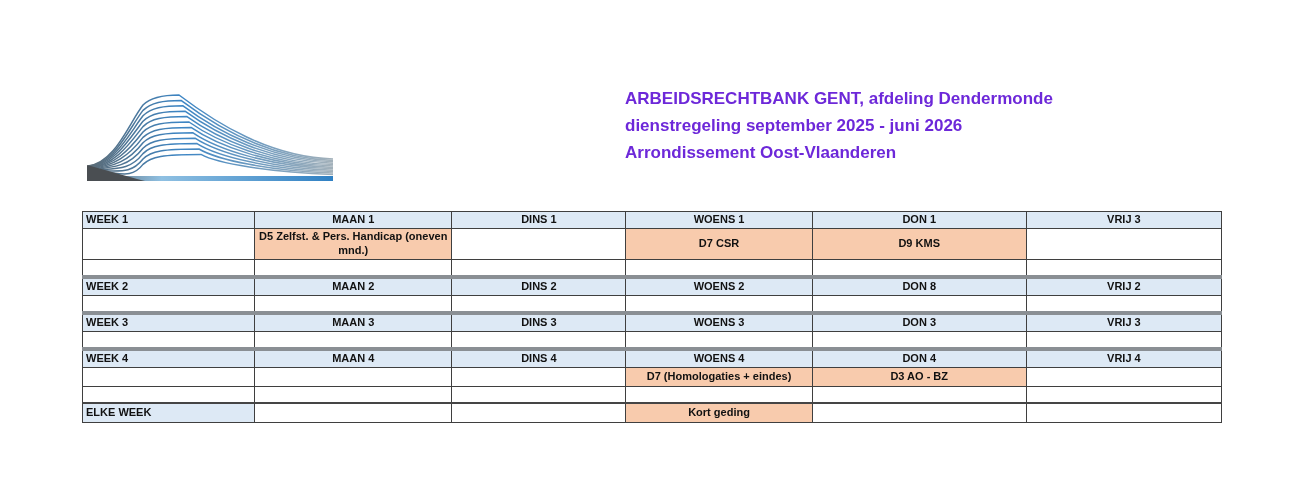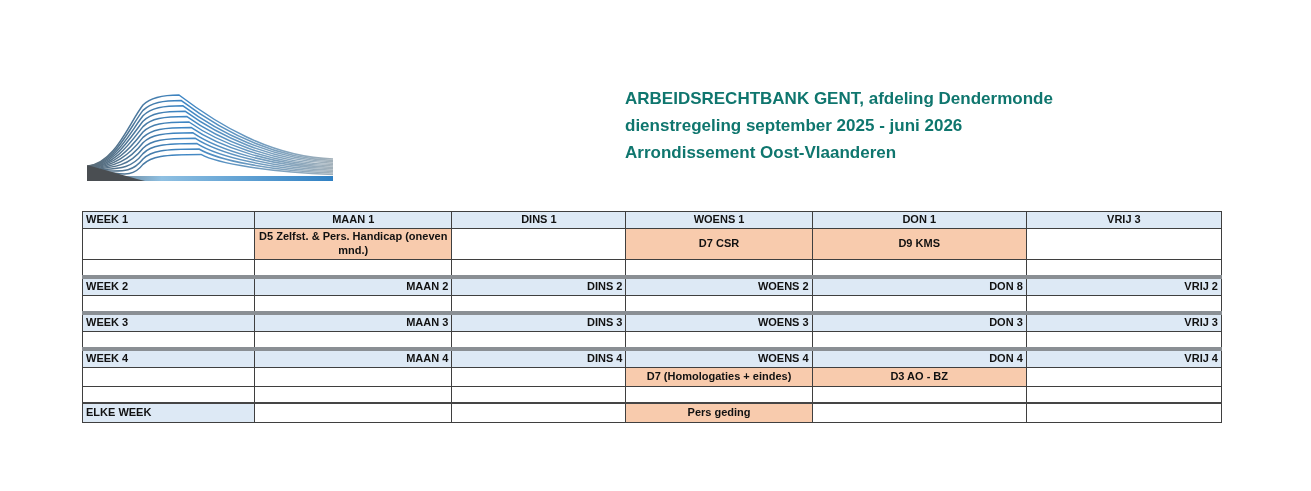--- a/index.html
+++ b/index.html
@@ -4,41 +4,41 @@
 <style>
   html,body{margin:0;padding:0;}
   body{
     width:1311px;height:491px;position:relative;background:#ffffff;
     font-family:"Liberation Sans",sans-serif;overflow:hidden;
   }
   
   .logo{position:absolute;left:85px;top:86px;width:250px;height:100px;}
   .title-block{
     position:absolute;left:625px;top:85px;
-    color:#0f766e;font-weight:bold;font-size:17px;line-height:27px;
+    color:#6d28d9;font-weight:bold;font-size:17px;line-height:27px;
     white-space:nowrap;
   }
   
   table.schedule{
     position:absolute;left:82px;top:211px;width:1140px;
     border-collapse:collapse;table-layout:fixed;
   }
   .schedule th,.schedule td{
     border:1px solid #3f3f3f;
     font-family:"Liberation Sans",sans-serif;
     font-weight:bold;font-size:11px;line-height:1.25;color:#111;
     padding:1px 3px;text-align:center;overflow:hidden;vertical-align:middle;
   }
   .wkcol{text-align:left !important;padding-left:3px !important;}
   .hd{background:#dde9f5;margin-top:16px;}
   .ev{background:#f8cbad;}
   tr.week-head th{height:14px;}
   tr.week-events td{height:16px;}
   tr.sep td{height:13px;}
-  tr.block-sep th{border-top:4px solid #8a8f94;text-align:right;}
+  tr.block-sep th{border-top:4px solid #8a8f94;}
   tr.every-week td,tr.every-week th{border-top:2px solid #454545;height:16px;}
 </style>
 </head>
 <body>
 
 <svg class="logo" viewBox="0 0 250 100" aria-hidden="true">
   <defs>
     <linearGradient id="lg" x1="0" y1="0" x2="1" y2="0">
       <stop offset="0" stop-color="#5c6b75"></stop>
       <stop offset="0.38" stop-color="#3c85c4"></stop>
@@ -166,18 +166,18 @@
     <td></td>
         <td></td>
     <td></td>
         <td></td>
   </tr>
 
   <tr class="every-week">
     <th class="hd wkcol">ELKE WEEK</th>
     <td></td>
     <td></td>
-    <td class="ev">Pers geding</td>
+    <td class="ev">Kort geding</td>
     <td></td>
     <td></td>
   </tr>
 </tbody>
   </table>
 
 </body></html>

